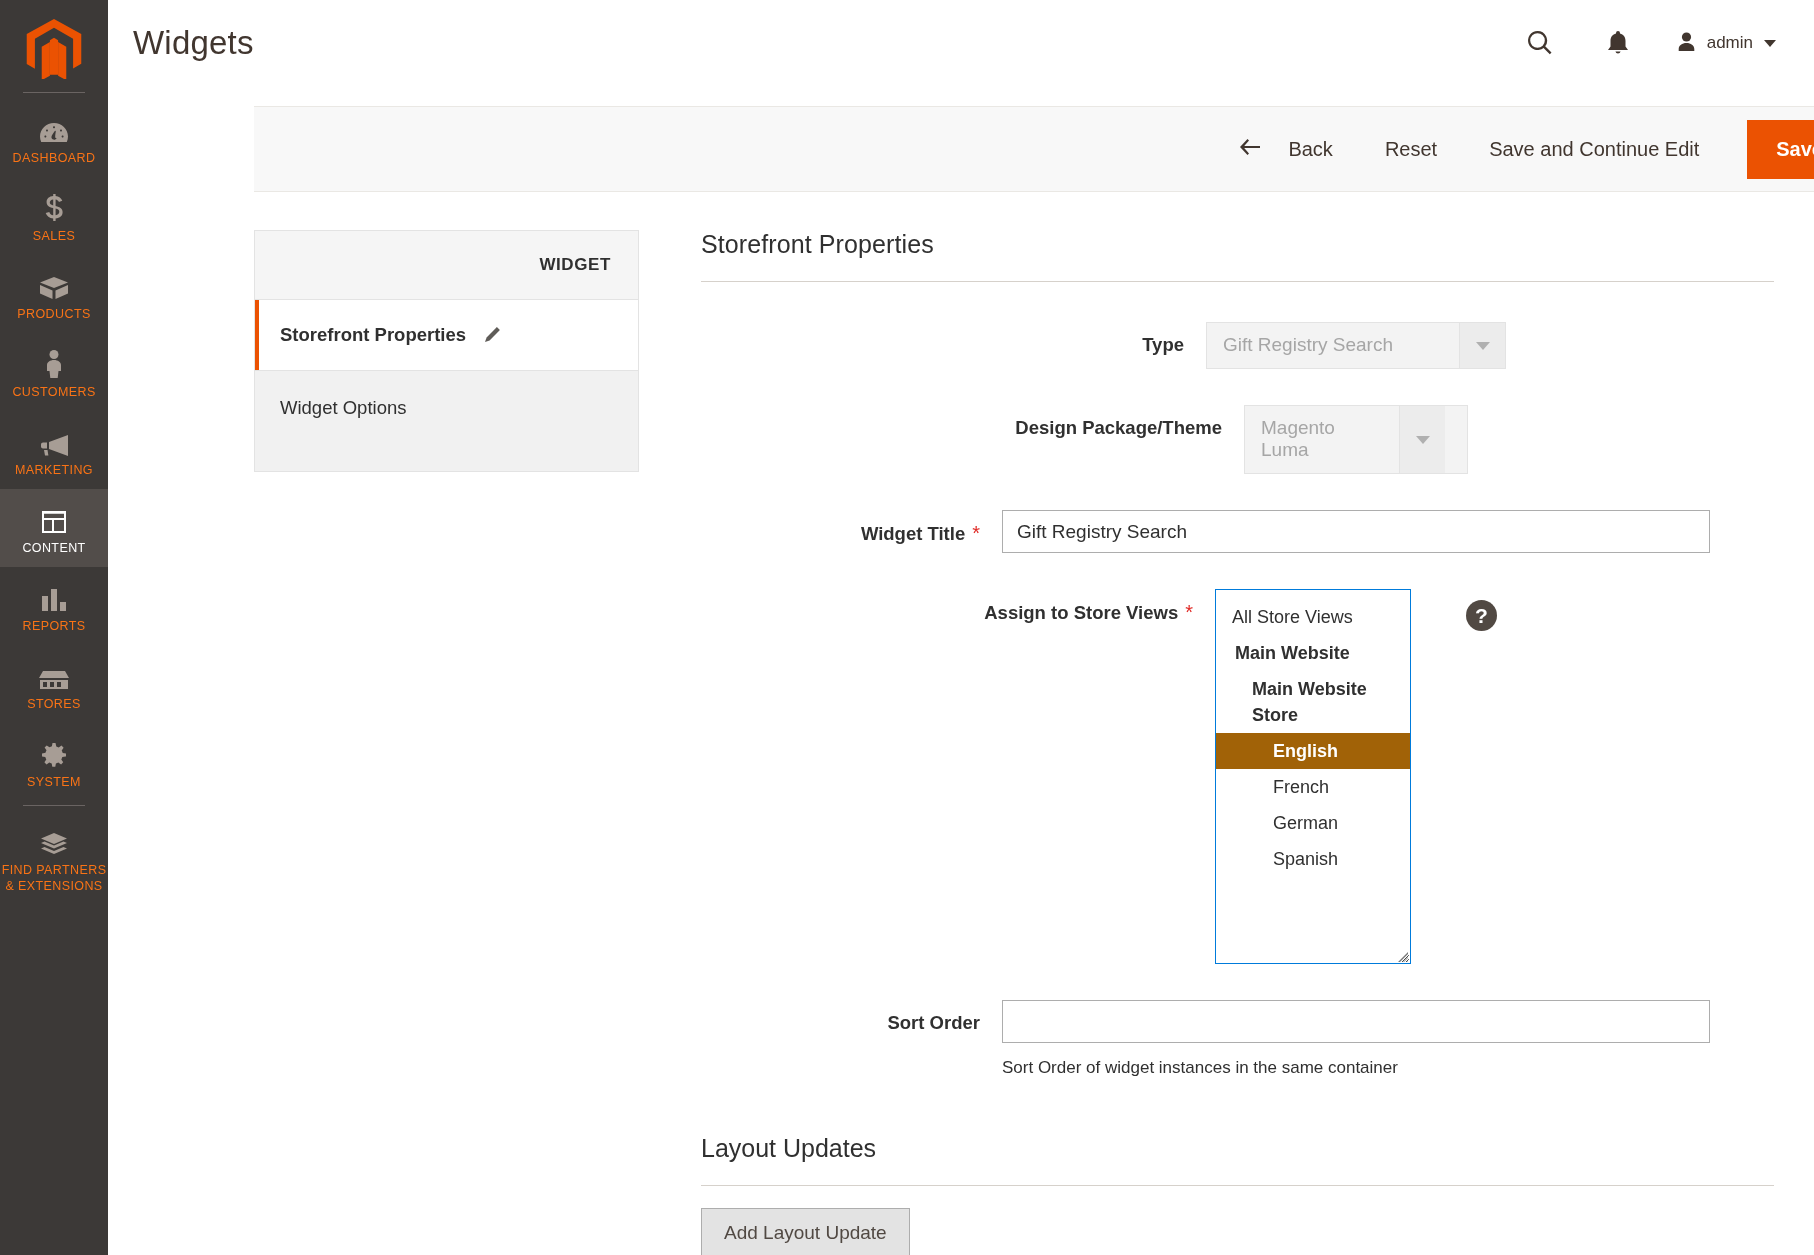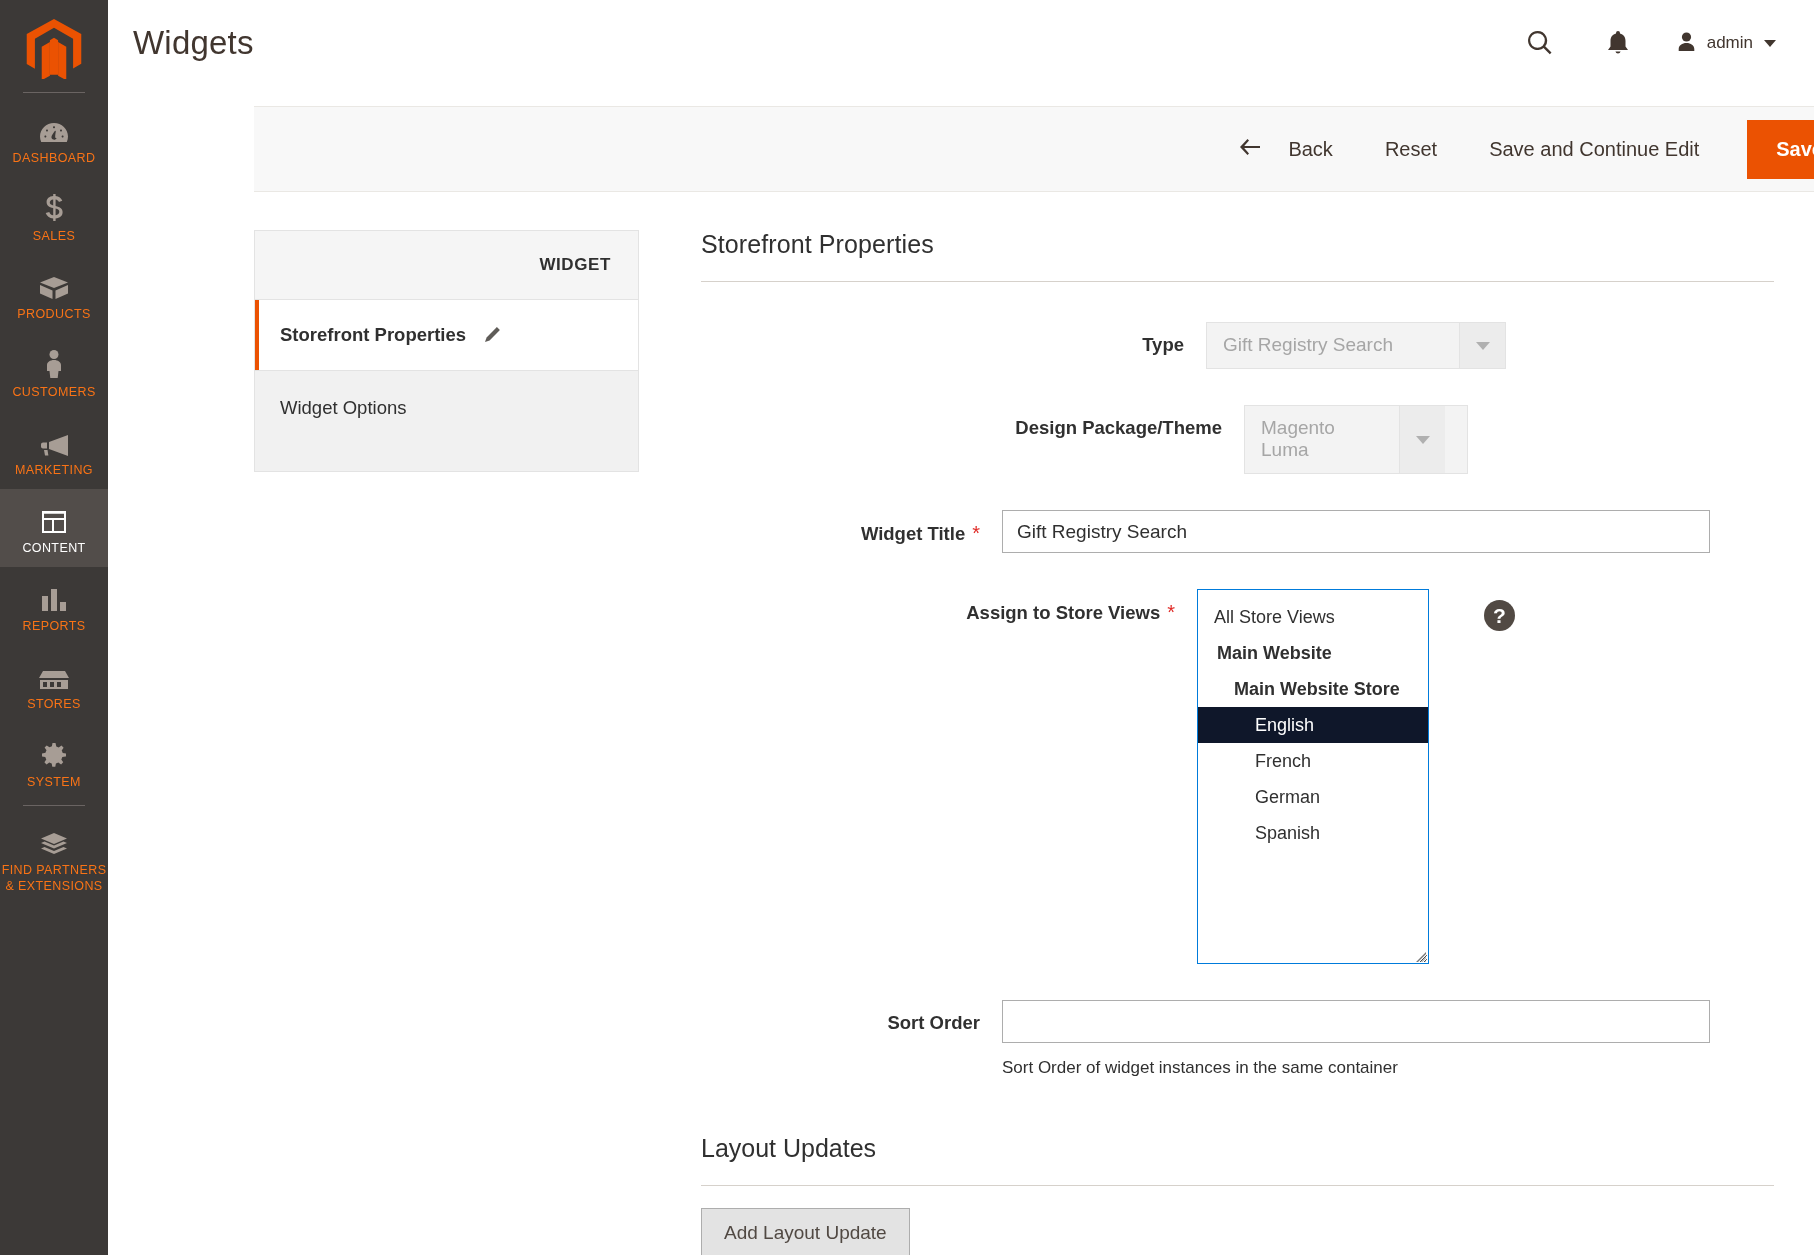--- a/index.html
+++ b/index.html
@@ -151,31 +151,31 @@
   .sel-theme { width: 224px; }
   .sel-theme .val { width: 154px; }
 
   .text-input {
     width: 708px; height: 43px; border: 1px solid #adadad; background: #ffffff;
     font-family: "Liberation Sans", sans-serif; font-size: 19px; color: #303030;
     padding: 0 14px; outline: none;
   }
 
   .multiselect {
-    width: 232px; height: 375px; border: 1px solid #007bdb; background: #ffffff;
+    width: 196px; height: 375px; border: 1px solid #007bdb; background: #ffffff;
     padding: 9px 0 0 0; overflow: hidden; position: relative; resize: vertical;
   }
   .ms-opt {
     font-size: 18px; color: #303030; padding: 5px 0 5px 16px; line-height: 26px; cursor: pointer;
   }
   .ms-opt.lvl0 { padding-left: 16px; }
   .ms-opt.lvl1 { padding-left: 19px; font-weight: 700; }
   .ms-opt.lvl2 { padding-left: 36px; font-weight: 700; }
   .ms-opt.lvl3 { padding-left: 57px; }
-  .ms-opt.selected { background: #0f172a; color: #ffffff; }
+  .ms-opt.selected { background: #a16207; color: #ffffff; font-weight: bold; }
   .ms-resize {
     position: absolute; right: 1px; bottom: 1px; width: 13px; height: 13px;
     cursor: nwse-resize;
   }
 
   .help-icon {
     width: 31px; height: 31px; border-radius: 50%; background: #514943;
     color: #ffffff; font-size: 21px; font-weight: 700;
     display: flex; align-items: center; justify-content: center;
     margin-left: 55px; margin-top: 11px; cursor: pointer;

